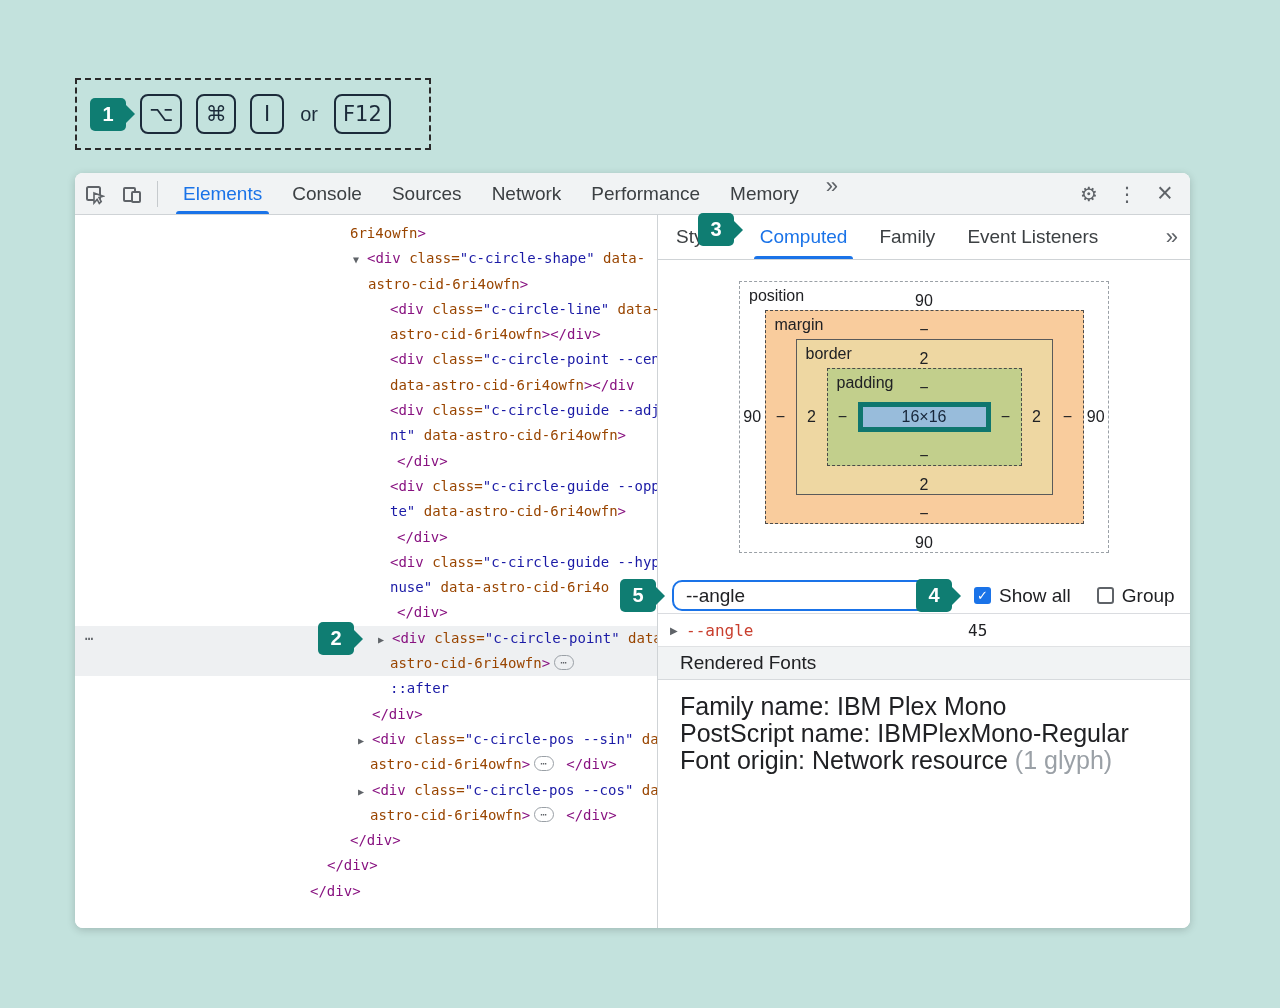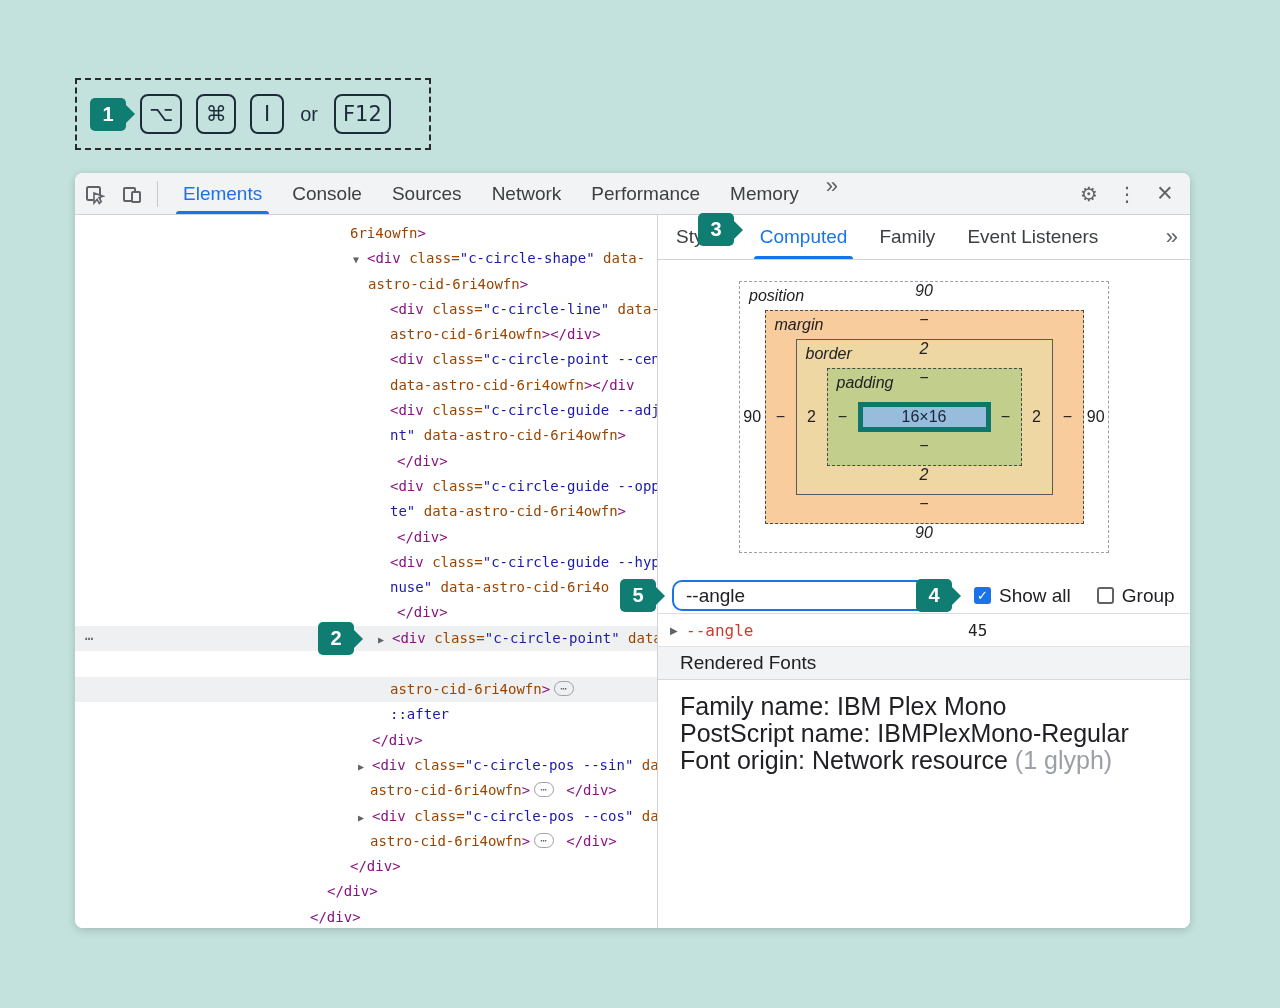--- a/index.html
+++ b/index.html
@@ -70,22 +70,22 @@
     padding-left:2px; }
   .sb-tab { padding:0 16px; height:100%; display:flex; align-items:center; font-size:19px;
     color:#3c4043; position:relative; }
   .sb-tab.active { color:#1a73e8; }
   .sb-tab.active::after { content:""; position:absolute; left:10px; right:10px; bottom:0;
     height:3px; background:#1a73e8; border-radius:3px 3px 0 0; }
   .sb-spacer { flex:1; }
 
   .bm-wrap { margin-top:21px; display:flex; justify-content:center; }
   .bm { display:flex; flex-direction:column; }
-  .bm-row { position:relative; height:28px; display:flex; align-items:flex-start; justify-content:center;
-    font-size:16px; color:#202124; flex:none;font-style:italic; }
+  .bm-row { position:relative; height:28px; display:flex; align-items:flex-end; justify-content:center;
+    font-size:16px; color:#202124; flex:none; }
   .bm-label { position:absolute; left:9px; top:0; bottom:0; display:flex; align-items:center;
     font-size:16px; color:#202124; }
   .bm-mid { flex:1; display:flex; align-items:stretch; }
   .bm-side { width:30px; display:flex; align-items:center; justify-content:center; font-size:16px;
     color:#202124; }
   .bm-mid > .bm { flex:1; }
   .lv-position { width:370px; height:272px; border:1px dashed #9aa0a6; background:#fff; }
   .lv-margin  { border:1px dashed #4a4a4a; background:#f9cc9d; }
   .lv-border  { border:1px solid  #5a5a5a; background:#eed7a2; }
   .lv-padding { border:1px dashed #4a4a4a; background:#c2cf8c; }
@@ -182,21 +182,21 @@
           <div class="code-line" style="padding-left: 315px;"><span class="sg-t">&lt;div</span><span class="sg-n"> class=</span><span class="sg-v">"c-circle-guide --adjace</span></div>
           <div class="code-line" style="padding-left: 315px;"><span class="sg-v">nt"</span><span class="sg-n"> data-astro-cid-6ri4owfn</span><span class="sg-t">&gt;</span></div>
           <div class="code-line" style="padding-left: 322px;"><span class="sg-t">&lt;/div&gt;</span></div>
           <div class="code-line" style="padding-left: 315px;"><span class="sg-t">&lt;div</span><span class="sg-n"> class=</span><span class="sg-v">"c-circle-guide --opposi</span></div>
           <div class="code-line" style="padding-left: 315px;"><span class="sg-v">te"</span><span class="sg-n"> data-astro-cid-6ri4owfn</span><span class="sg-t">&gt;</span></div>
           <div class="code-line" style="padding-left: 322px;"><span class="sg-t">&lt;/div&gt;</span></div>
           <div class="code-line" style="padding-left: 315px;"><span class="sg-t">&lt;div</span><span class="sg-n"> class=</span><span class="sg-v">"c-circle-guide --hypote</span></div>
           <div class="code-line" style="padding-left: 315px;"><span class="sg-v">nuse"</span><span class="sg-n"> data-astro-cid-6ri4o</span></div>
           <div class="code-line" style="padding-left: 322px;"><span class="sg-t">&lt;/div&gt;</span></div>
           <div class="code-line sel" style="padding-left: 303px;"><span class="gutter">⋯</span><span class="sg-a">▶</span><span class="sg-t">&lt;div</span><span class="sg-n"> class=</span><span class="sg-v">"c-circle-point"</span><span class="sg-n"> data-</span></div>
-          <div class="code-line sel" style="padding-left: 315px; margin-top: 26px;"><span class="sg-n">astro-cid-6ri4owfn</span><span class="sg-t">&gt;</span><span class="sg-pill">⋯</span></div>
+          <div class="code-line sel" style="padding-left: 315px;"><span class="sg-n">astro-cid-6ri4owfn</span><span class="sg-t">&gt;</span><span class="sg-pill">⋯</span></div>
           <div class="code-line" style="padding-left: 315px;"><span class="sg-ps">::after</span></div>
           <div class="code-line" style="padding-left: 297px;"><span class="sg-t">&lt;/div&gt;</span></div>
           <div class="code-line" style="padding-left: 283px;"><span class="sg-a">▶</span><span class="sg-t">&lt;div</span><span class="sg-n"> class=</span><span class="sg-v">"c-circle-pos --sin"</span><span class="sg-n"> data-</span></div>
           <div class="code-line" style="padding-left: 295px;"><span class="sg-n">astro-cid-6ri4owfn</span><span class="sg-t">&gt;</span><span class="sg-pill">⋯</span><span class="sg-t"> &lt;/div&gt;</span></div>
           <div class="code-line" style="padding-left: 283px;"><span class="sg-a">▶</span><span class="sg-t">&lt;div</span><span class="sg-n"> class=</span><span class="sg-v">"c-circle-pos --cos"</span><span class="sg-n"> data-</span></div>
           <div class="code-line" style="padding-left: 295px;"><span class="sg-n">astro-cid-6ri4owfn</span><span class="sg-t">&gt;</span><span class="sg-pill">⋯</span><span class="sg-t"> &lt;/div&gt;</span></div>
           <div class="code-line" style="padding-left: 275px;"><span class="sg-t">&lt;/div&gt;</span></div>
           <div class="code-line" style="padding-left: 252px;"><span class="sg-t">&lt;/div&gt;</span></div>
           <div class="code-line" style="padding-left: 235px;"><span class="sg-t">&lt;/div&gt;</span></div>
         </div>

